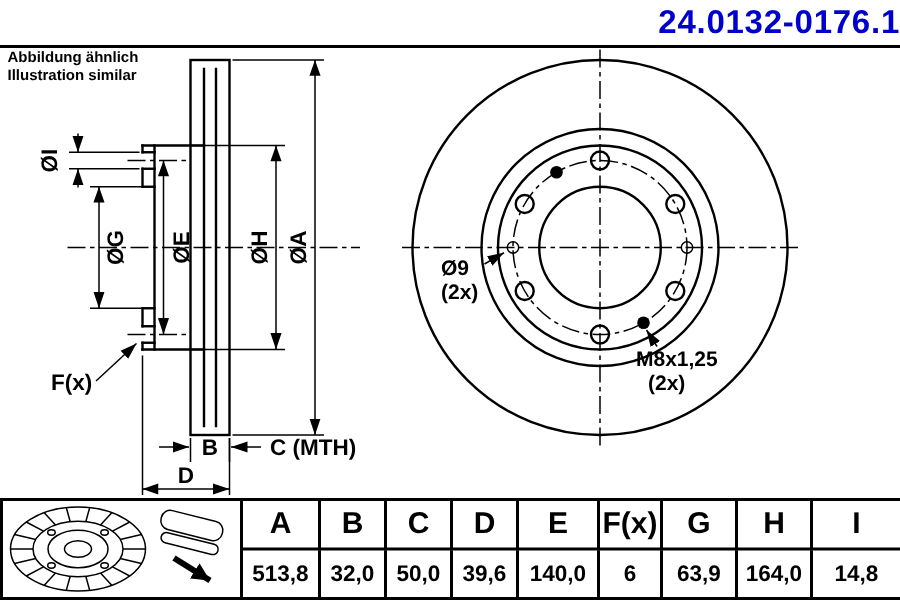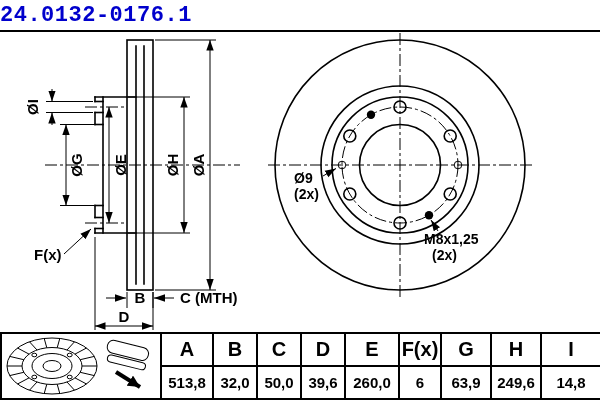--- a/index.html
+++ b/index.html
@@ -2,21 +2,21 @@
 <html><head>
 <meta charset="utf-8">
 <style>
   html,body{margin:0;padding:0;background:#fff;}
   .page{
     position:relative;width:600px;height:400px;background:#fff;overflow:hidden;
     font-family:"Liberation Sans",sans-serif;color:#000;
   }
   .titlebar{
     height:30px;border-bottom:2px solid #000;display:flex;align-items:center;
-    justify-content:space-between;gap:50px;font-family:Liberation Mono, monospace;
+    justify-content:flex-end;gap:50px;
   }
   .pn{color:#0000cc;font-weight:bold;font-size:22px;letter-spacing:.5px;}
   .note{position:absolute;top:33px;left:5px;font-size:10px;font-weight:bold;line-height:12px;}
   .drawing{position:absolute;top:30px;left:0;}
 
   
   .outline{stroke:#000;stroke-width:1.6;fill:none;stroke-linecap:square;}
   .thin{stroke:#000;stroke-width:1;fill:none;}
   .fat{stroke:#000;stroke-width:4;fill:none;}
   .cl{stroke:#000;stroke-width:1;fill:none;stroke-dasharray:12 3 3 3;}
@@ -39,20 +39,24 @@
 </style>
 </head>
 <body>
 
 <div class="page">
 
   <header class="titlebar">
     <span class="pn">24.0132-0176.1</span>
   </header>
 
+  <div class="note">
+    <div>Abbildung ähnlich</div>
+    <div>Illustration similar</div>
+  </div>
 
   <svg class="drawing" width="600" height="302" viewBox="0 0 600 302">
     <defs>
       <marker id="mA" markerWidth="12" markerHeight="9" refX="11" refY="4.5" orient="auto" markerUnits="userSpaceOnUse">
         <path d="M0,0.8 L11,4.5 L0,8.2 Z" fill="#000"></path>
       </marker>
       <marker id="mB" markerWidth="12" markerHeight="9" refX="0.5" refY="4.5" orient="auto" markerUnits="userSpaceOnUse">
         <path d="M11,0.8 L0.5,4.5 L11,8.2 Z" fill="#000"></path>
       </marker>
       <marker id="mFat" markerWidth="14" markerHeight="12" refX="12" refY="6" orient="auto" markerUnits="userSpaceOnUse">
@@ -234,22 +238,22 @@
         <th>F(x)</th>
         <th>G</th>
         <th>H</th>
         <th>I</th>
       </tr>
       <tr>
         <td class="val">513,8</td>
         <td class="val">32,0</td>
         <td class="val">50,0</td>
         <td class="val">39,6</td>
-        <td class="val">260,0</td>
+        <td class="val">140,0</td>
         <td class="val">6</td>
         <td class="val">63,9</td>
-        <td class="val">249,6</td>
+        <td class="val">164,0</td>
         <td class="val">14,8</td>
       </tr>
     </tbody>
   </table>
 
 </div>
 
 </body></html>

